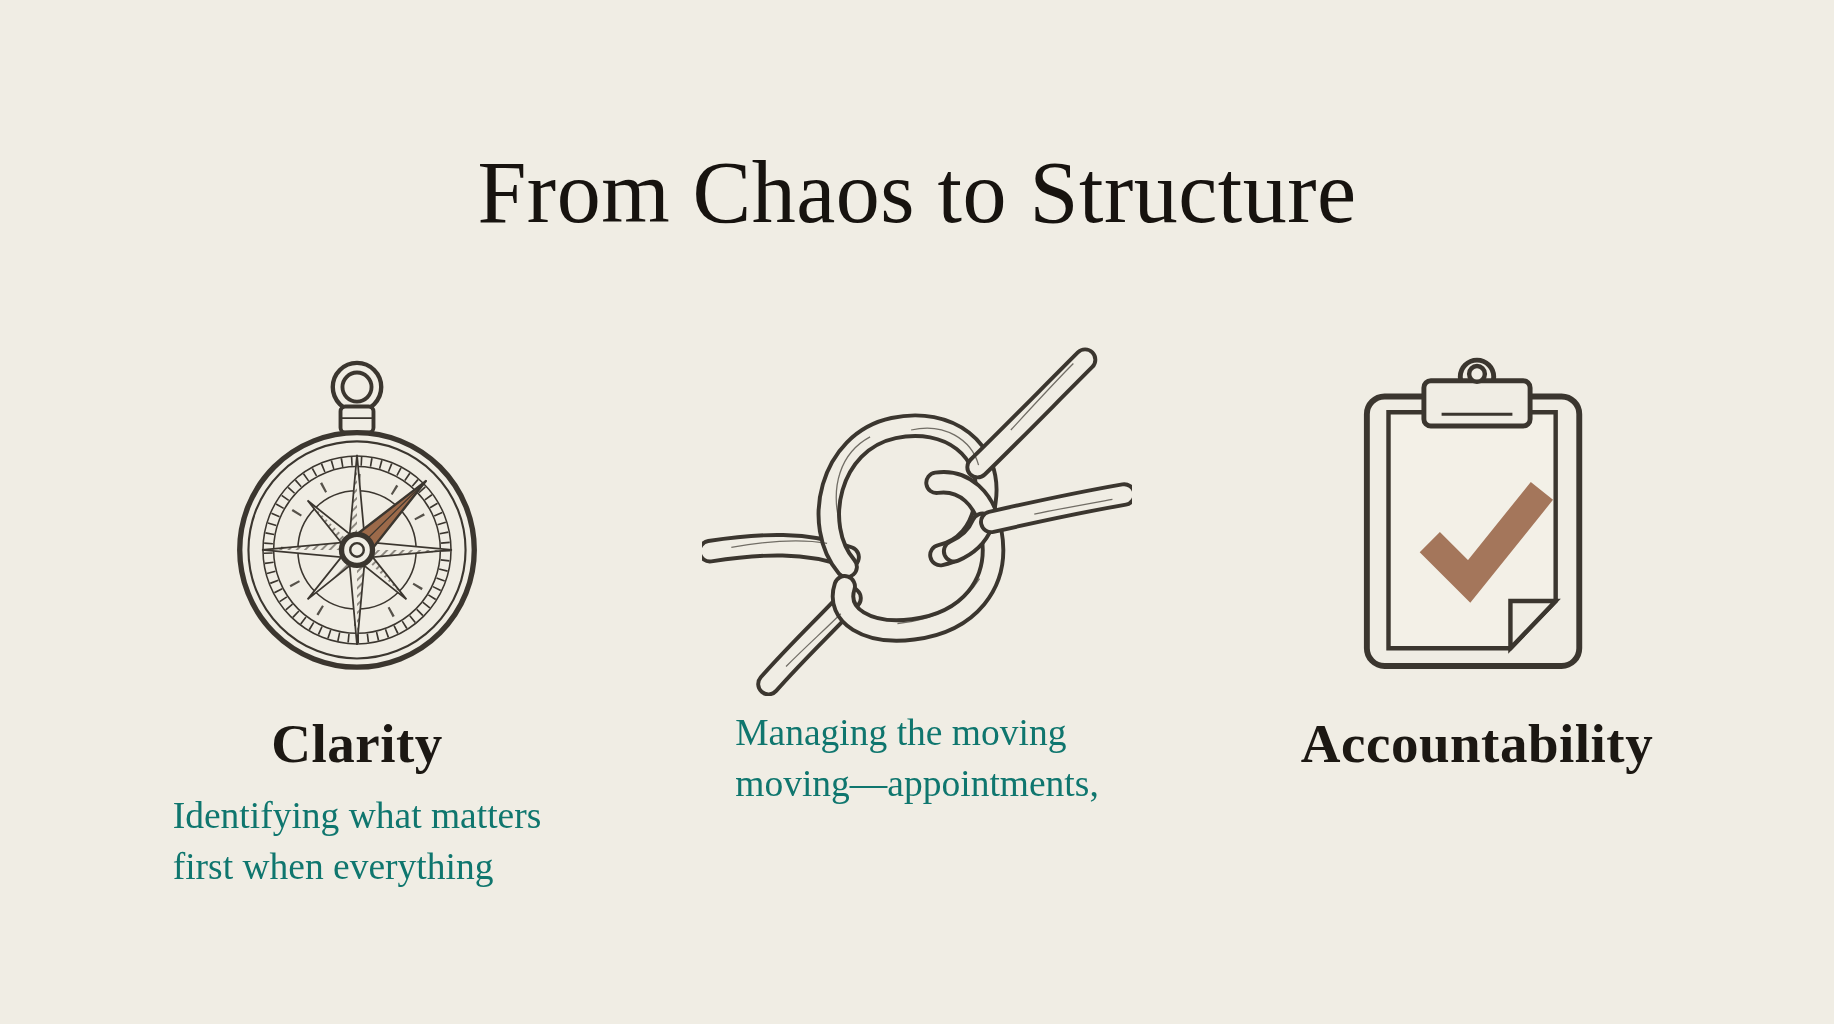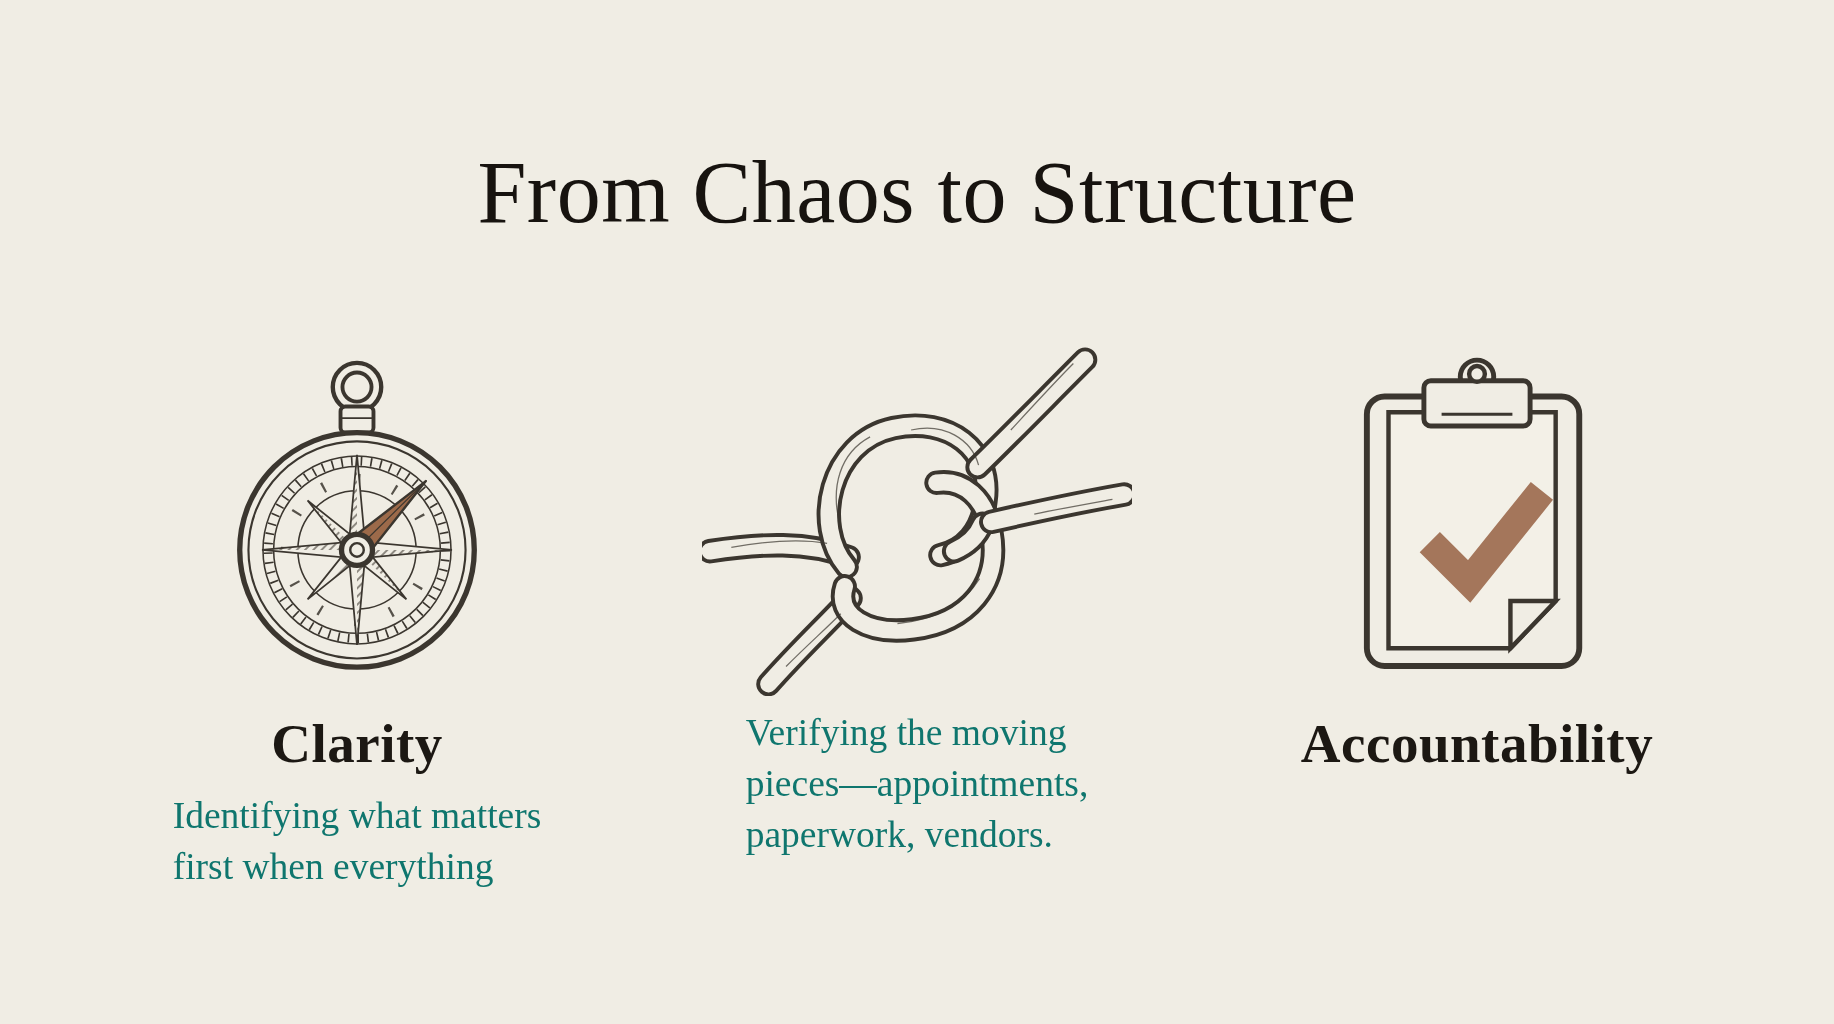--- a/index.html
+++ b/index.html
@@ -141,23 +141,22 @@
           <path class="rope-line" d="M 30,212 C 70,205 100,203 128,208"></path>
           <path class="rope-line" d="M 86,334 C 108,312 126,296 142,280"></path>
           <path class="rope-line" d="M 142,192 C 130,150 142,115 172,99"></path>
           <path class="rope-line" d="M 214,92 C 248,84 276,102 283,128"></path>
           <path class="rope-line" d="M 200,290 C 240,286 268,270 284,244"></path>
           <path class="rope-line" d="M 316,92 C 340,66 362,42 380,24"></path>
           <path class="rope-line" d="M 340,178 C 370,172 398,167 420,163"></path>
         </svg>
       </div>
       <div class="col-body">
-        <span class="line">Verifying the moving</span>
-        <span class="line">pieces—appointments,</span>
-        <span class="line">paperwork, vendors.</span>
+        <span class="line">Managing the moving</span>
+        <span class="line">moving—appointments,</span>
       </div>
     </div>
 
     <div class="column">
       <div class="icon-wrap">
         <svg width="236" height="325" viewBox="0 0 240 330">
 
           <rect x="8" y="44" width="216" height="274" rx="18" fill="#f0ede4" stroke="#3b362f" stroke-width="6"></rect>
 
           <path d="M 30,60 H 200 V 252 L 154,300 H 30 Z" fill="#f3f0e7" stroke="#3b362f" stroke-width="4.5" stroke-linejoin="miter"></path>

